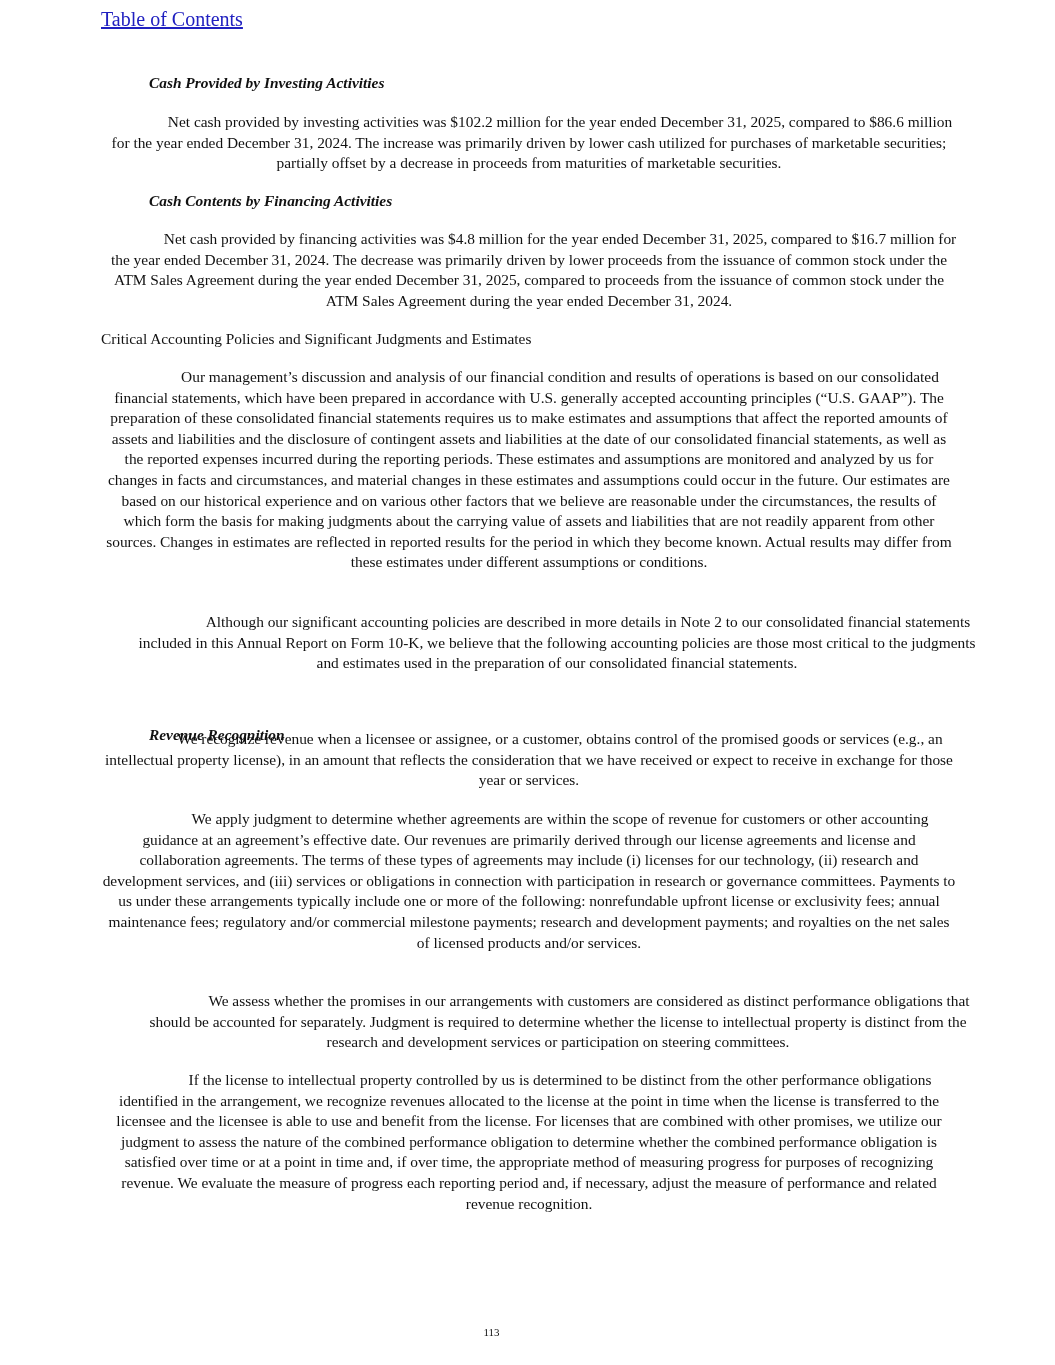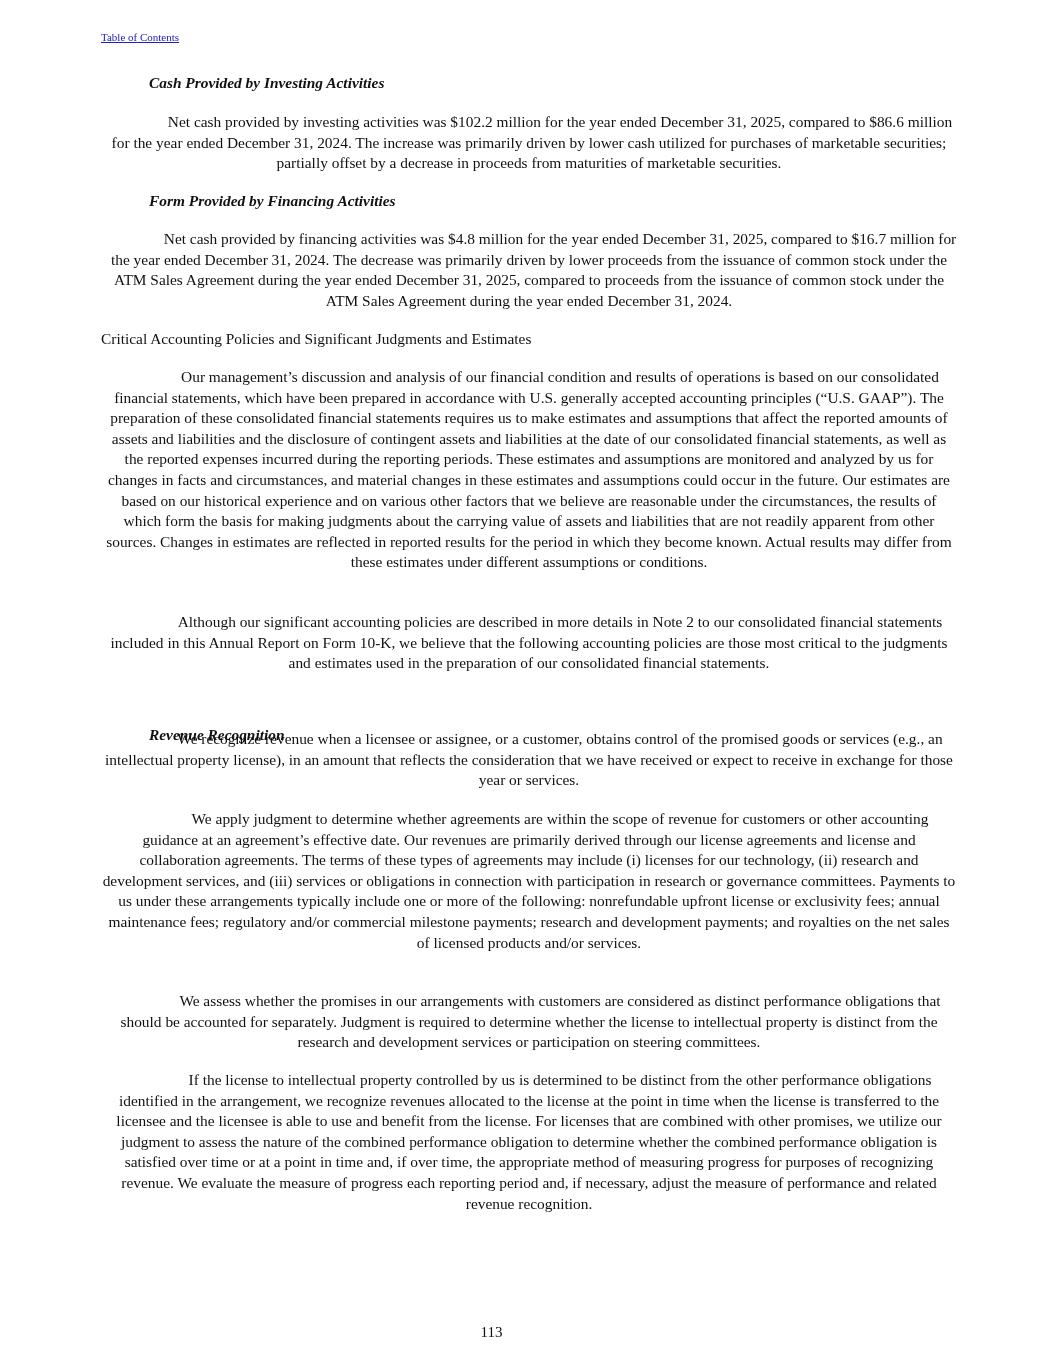--- a/index.html
+++ b/index.html
@@ -19,25 +19,25 @@
     }
     .page {
       position: absolute;
       left: 101px;
       top: 0;
       width: 856px;
     }
     .toc-link {
       position: absolute;
       left: 0;
-      top: 27px;
+      top: 9px;
       color: #1a0dab;
       color: #2020c0;
       text-decoration: underline;
-      font-size: 11px;
+      font-size: 20px;
       cursor: pointer;
     }
     .block {
       position: absolute;
       left: 0;
       width: 856px;
       margin: 0;
     }
     .h-italic {
       font-weight: bold;
@@ -50,41 +50,41 @@
     .para {
       text-indent: 62px;
       text-align: center;
     }
     .page-number {
       position: absolute;
       top: 1322px;
       left: 0;
       width: 983px;
       text-align: center;
-      font-size: 15px;
+      font-size: 11px;
     }
   </style>
 </head>
 <body>
 
 <div class="page">
 
   <a class="toc-link">Table of Contents</a>
 
   <div class="block h-italic" style="top:73px;">Cash Provided by Investing Activities</div>
   <p class="block para" style="top:112px;">Net cash provided by investing activities was $102.2 million for the year ended December 31, 2025, compared to $86.6 million for the year ended December 31, 2024. The increase was primarily driven by lower cash utilized for purchases of marketable securities; partially offset by a decrease in proceeds from maturities of marketable securities.</p>
 
-  <div class="block h-italic" style="top:191px;">Form Provided by Financing Activities</div>
+  <div class="block h-italic" style="top:191px;">Cash Contents by Financing Activities</div>
   <p class="block para" style="top:229px;">Net cash provided by financing activities was $4.8 million for the year ended December 31, 2025, compared to $16.7 million for the year ended December 31, 2024. The decrease was primarily driven by lower proceeds from the issuance of common stock under the ATM Sales Agreement during the year ended December 31, 2025, compared to proceeds from the issuance of common stock under the ATM Sales Agreement during the year ended December 31, 2024.</p>
 
   <div class="block h-bold" style="top:329px;">Critical Accounting Policies and Significant Judgments and Estimates</div>
   <p class="block para" style="top:367px;">Our management’s discussion and analysis of our financial condition and results of operations is based on our consolidated financial statements, which have been prepared in accordance with U.S. generally accepted accounting principles (“U.S. GAAP”). The preparation of these consolidated financial statements requires us to make estimates and assumptions that affect the reported amounts of assets and liabilities and the disclosure of contingent assets and liabilities at the date of our consolidated financial statements, as well as the reported expenses incurred during the reporting periods. These estimates and assumptions are monitored and analyzed by us for changes in facts and circumstances, and material changes in these estimates and assumptions could occur in the future. Our estimates are based on our historical experience and on various other factors that we believe are reasonable under the circumstances, the results of which form the basis for making judgments about the carrying value of assets and liabilities that are not readily apparent from other sources. Changes in estimates are reflected in reported results for the period in which they become known. Actual results may differ from these estimates under different assumptions or conditions.</p>
-  <p class="block para" style="top:612px;">Although our significant accounting policies are described in more details in Note 2 to our consolidated financial statements included in this Annual Report on Form 10-K, we believe that the following accounting policies are those most critical to the judgments and estimates used in the preparation of our consolidated financial statements.</p>
+  <p class="block para" style="top:612px;margin-left:28px;">Although our significant accounting policies are described in more details in Note 2 to our consolidated financial statements included in this Annual Report on Form 10-K, we believe that the following accounting policies are those most critical to the judgments and estimates used in the preparation of our consolidated financial statements.</p>
 
   <div class="block h-italic" style="top:725px;">Revenue Recognition</div>
   <p class="block para" style="top:729px;">We recognize revenue when a licensee or assignee, or a customer, obtains control of the promised goods or services (e.g., an intellectual property license), in an amount that reflects the consideration that we have received or expect to receive in exchange for those year or services.</p>
   <p class="block para" style="top:809px;">We apply judgment to determine whether agreements are within the scope of revenue for customers or other accounting guidance at an agreement’s effective date. Our revenues are primarily derived through our license agreements and license and collaboration agreements. The terms of these types of agreements may include (i) licenses for our technology, (ii) research and development services, and (iii) services or obligations in connection with participation in research or governance committees. Payments to us under these arrangements typically include one or more of the following: nonrefundable upfront license or exclusivity fees; annual maintenance fees; regulatory and/or commercial milestone payments; research and development payments; and royalties on the net sales of licensed products and/or services.</p>
-  <p class="block para" style="top:991px;">We assess whether the promises in our arrangements with customers are considered as distinct performance obligations that should be accounted for separately. Judgment is required to determine whether the license to intellectual property is distinct from the research and development services or participation on steering committees.</p>
+  <p class="block para" style="top:991px;margin-left:29px;">We assess whether the promises in our arrangements with customers are considered as distinct performance obligations that should be accounted for separately. Judgment is required to determine whether the license to intellectual property is distinct from the research and development services or participation on steering committees.</p>
   <p class="block para" style="top:1070px;">If the license to intellectual property controlled by us is determined to be distinct from the other performance obligations identified in the arrangement, we recognize revenues allocated to the license at the point in time when the license is transferred to the licensee and the licensee is able to use and benefit from the license. For licenses that are combined with other promises, we utilize our judgment to assess the nature of the combined performance obligation to determine whether the combined performance obligation is satisfied over time or at a point in time and, if over time, the appropriate method of measuring progress for purposes of recognizing revenue. We evaluate the measure of progress each reporting period and, if necessary, adjust the measure of performance and related revenue recognition.</p>
 
 </div>
 
 <div class="page-number">113</div>
 
 </body></html>

